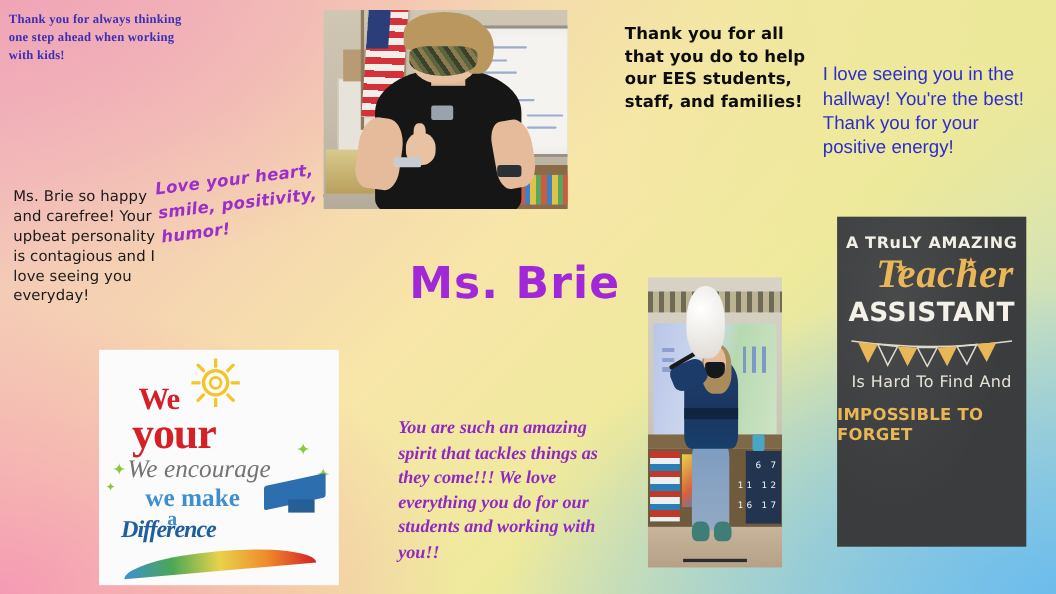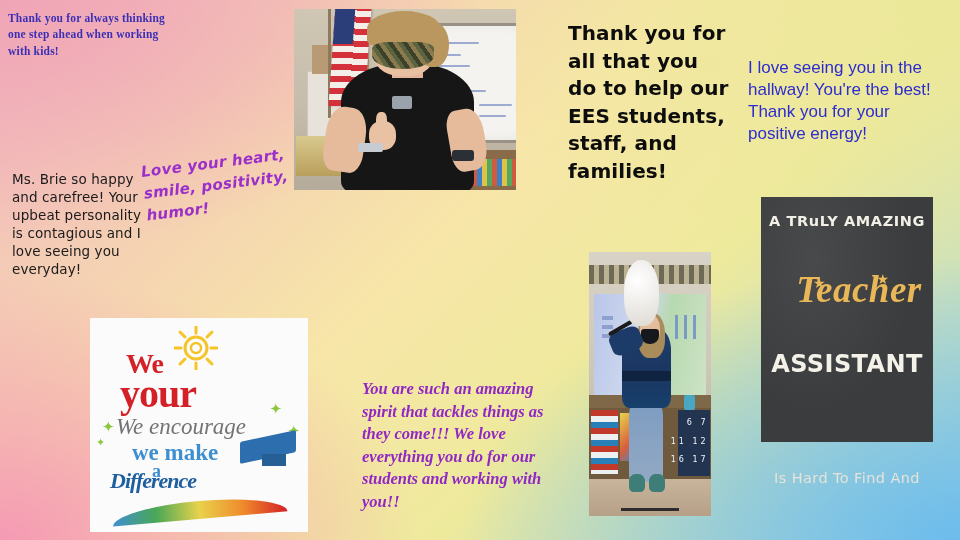--- a/index.html
+++ b/index.html
@@ -53,21 +53,21 @@
     line-height: 1.45;
     color: #9b2fc9;
     transform: rotate(-7deg);
     transform-origin: left top;
     letter-spacing: 0.3px;
   }
   .note-ees {
     left: 568px; top: 20px; width: 165px;
     font-family: "DejaVu Sans", sans-serif;
     font-weight: bold;
-    font-size: 20px;
+    font-size: 15px;
     line-height: 1.38;
     color: #0d0d0d;
     letter-spacing: 0.1px;
   }
   .note-hallway {
     left: 748px; top: 57px; width: 200px;
     font-family: "Liberation Sans", sans-serif;
     font-size: 17px;
     line-height: 1.30;
     color: #2c2ccf;
@@ -239,26 +239,26 @@
   }
   .wt-cap {
     position: absolute; right: 12px; top: 118px; width: 56px; height: 22px;
     background: #2d6fae; transform: skewY(-12deg); border-radius: 2px;
   }
   .wt-cap2 { position: absolute; right: 22px; top: 136px; width: 24px; height: 12px; background: #255f96; }
   .wt-star { position: absolute; color: #8dc63f; font-size: 15px; }
 
   
   #poster-chalkboard {
-    position: absolute; left: 761px; top: 197px; width: 172px; height: 245px;
+    position: absolute; left: 761px; top: 197px; width: 172px; height: 300px;
     background:
       radial-gradient(ellipse at 30% 25%, rgba(255,255,255,0.07), rgba(255,255,255,0) 60%),
       #3b3c3d;
     display: flex; flex-direction: column; align-items: center;
-    padding-top: 16px; box-sizing: border-box; gap: 40px;
+    padding-top: 16px; box-sizing: border-box;
   }
   .cb-l1 {
     font-family: "DejaVu Sans", sans-serif; font-weight: bold; font-size: 14.5px;
     color: #f2efe6; letter-spacing: 0.6px;
   }
   .cb-l2 {
     font-family: "Liberation Serif", serif; font-style: italic; font-weight: bold;
     font-size: 37px; color: #e9b757; margin-top: 2px; letter-spacing: 0.5px;
     line-height: 1;
     padding-left: 24px;
@@ -288,20 +288,21 @@
   <div class="note note-midleft">Ms. Brie so happy and carefree! Your upbeat personality is contagious and I love seeing you everyday!</div>
 
   <div class="note note-love">Love your heart, smile, positivity, and humor!</div>
 
   <div class="note note-ees">Thank you for all that you do to help our EES students, staff, and families!</div>
 
   <div class="note note-amazing">You are such an amazing spirit that tackles things as they come!!!  We love everything you do for our students and working with you!!</div>
 
   <div class="note note-hallway">I love seeing you in the hallway! You're the best! Thank you for your positive energy!</div>
 
+  <div class="title">Ms. Brie</div>
 
   <div class="photo" id="photo-teacher-thumbsup">
     <div class="p1-wall"></div>
     <div class="p1-whiteboard">
       <div class="p1-wb-ink" style="left:14%;top:14%;width:46%"></div>
       <div class="p1-wb-ink" style="left:14%;top:24%;width:30%"></div>
       <div class="p1-wb-ink" style="left:14%;top:34%;width:38%"></div>
       <div class="p1-wb-ink" style="left:14%;top:56%;width:52%"></div>
       <div class="p1-wb-ink" style="left:60%;top:68%;width:30%"></div>
       <div class="p1-wb-ink" style="left:60%;top:78%;width:24%"></div>

